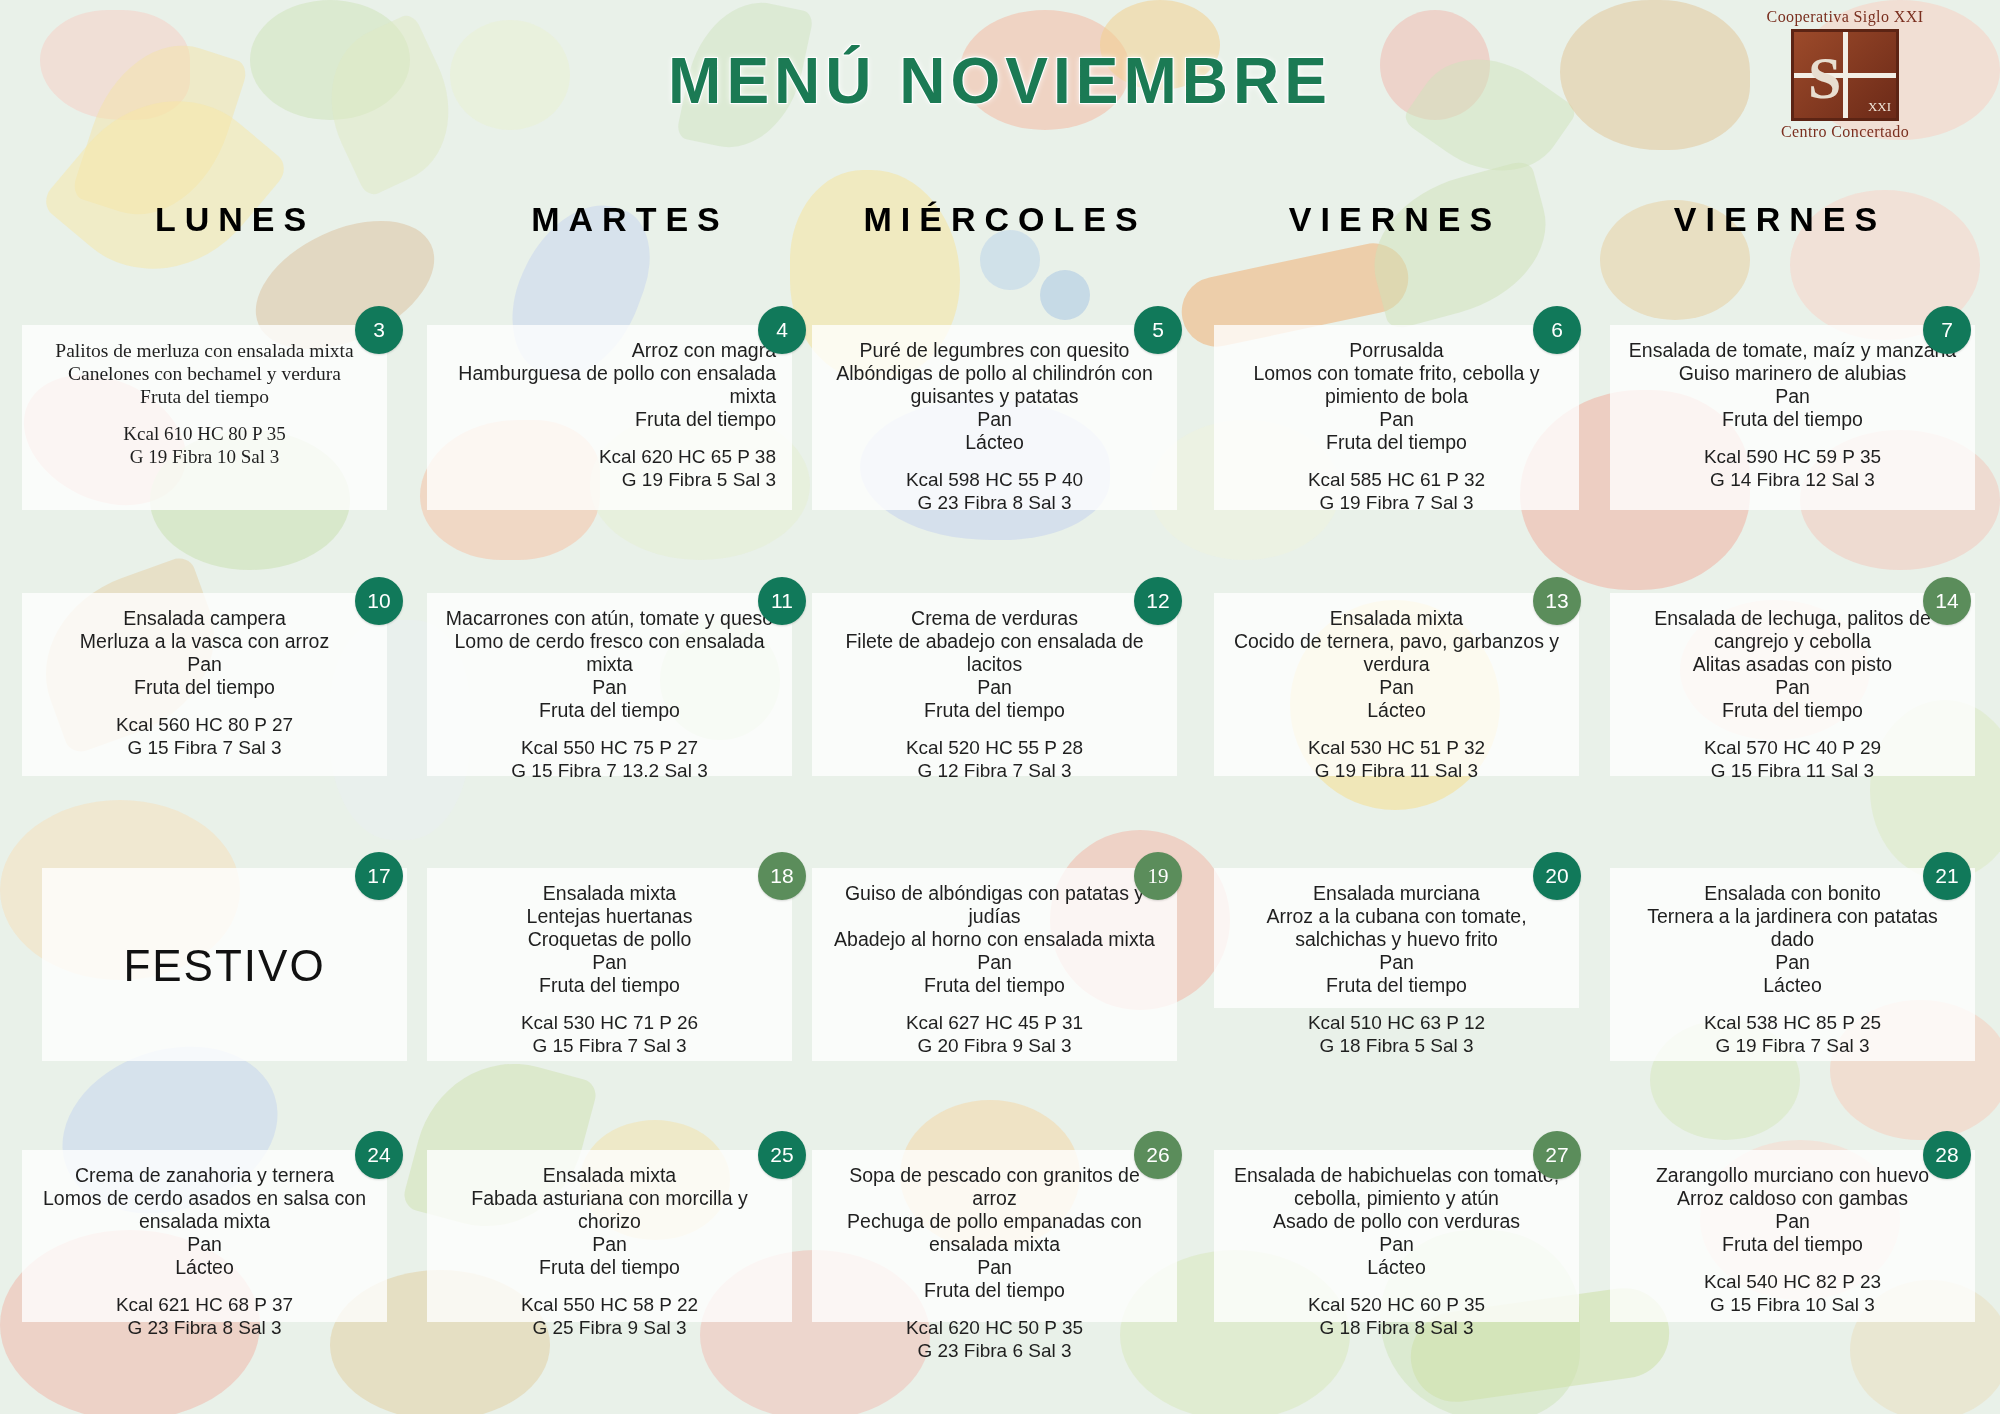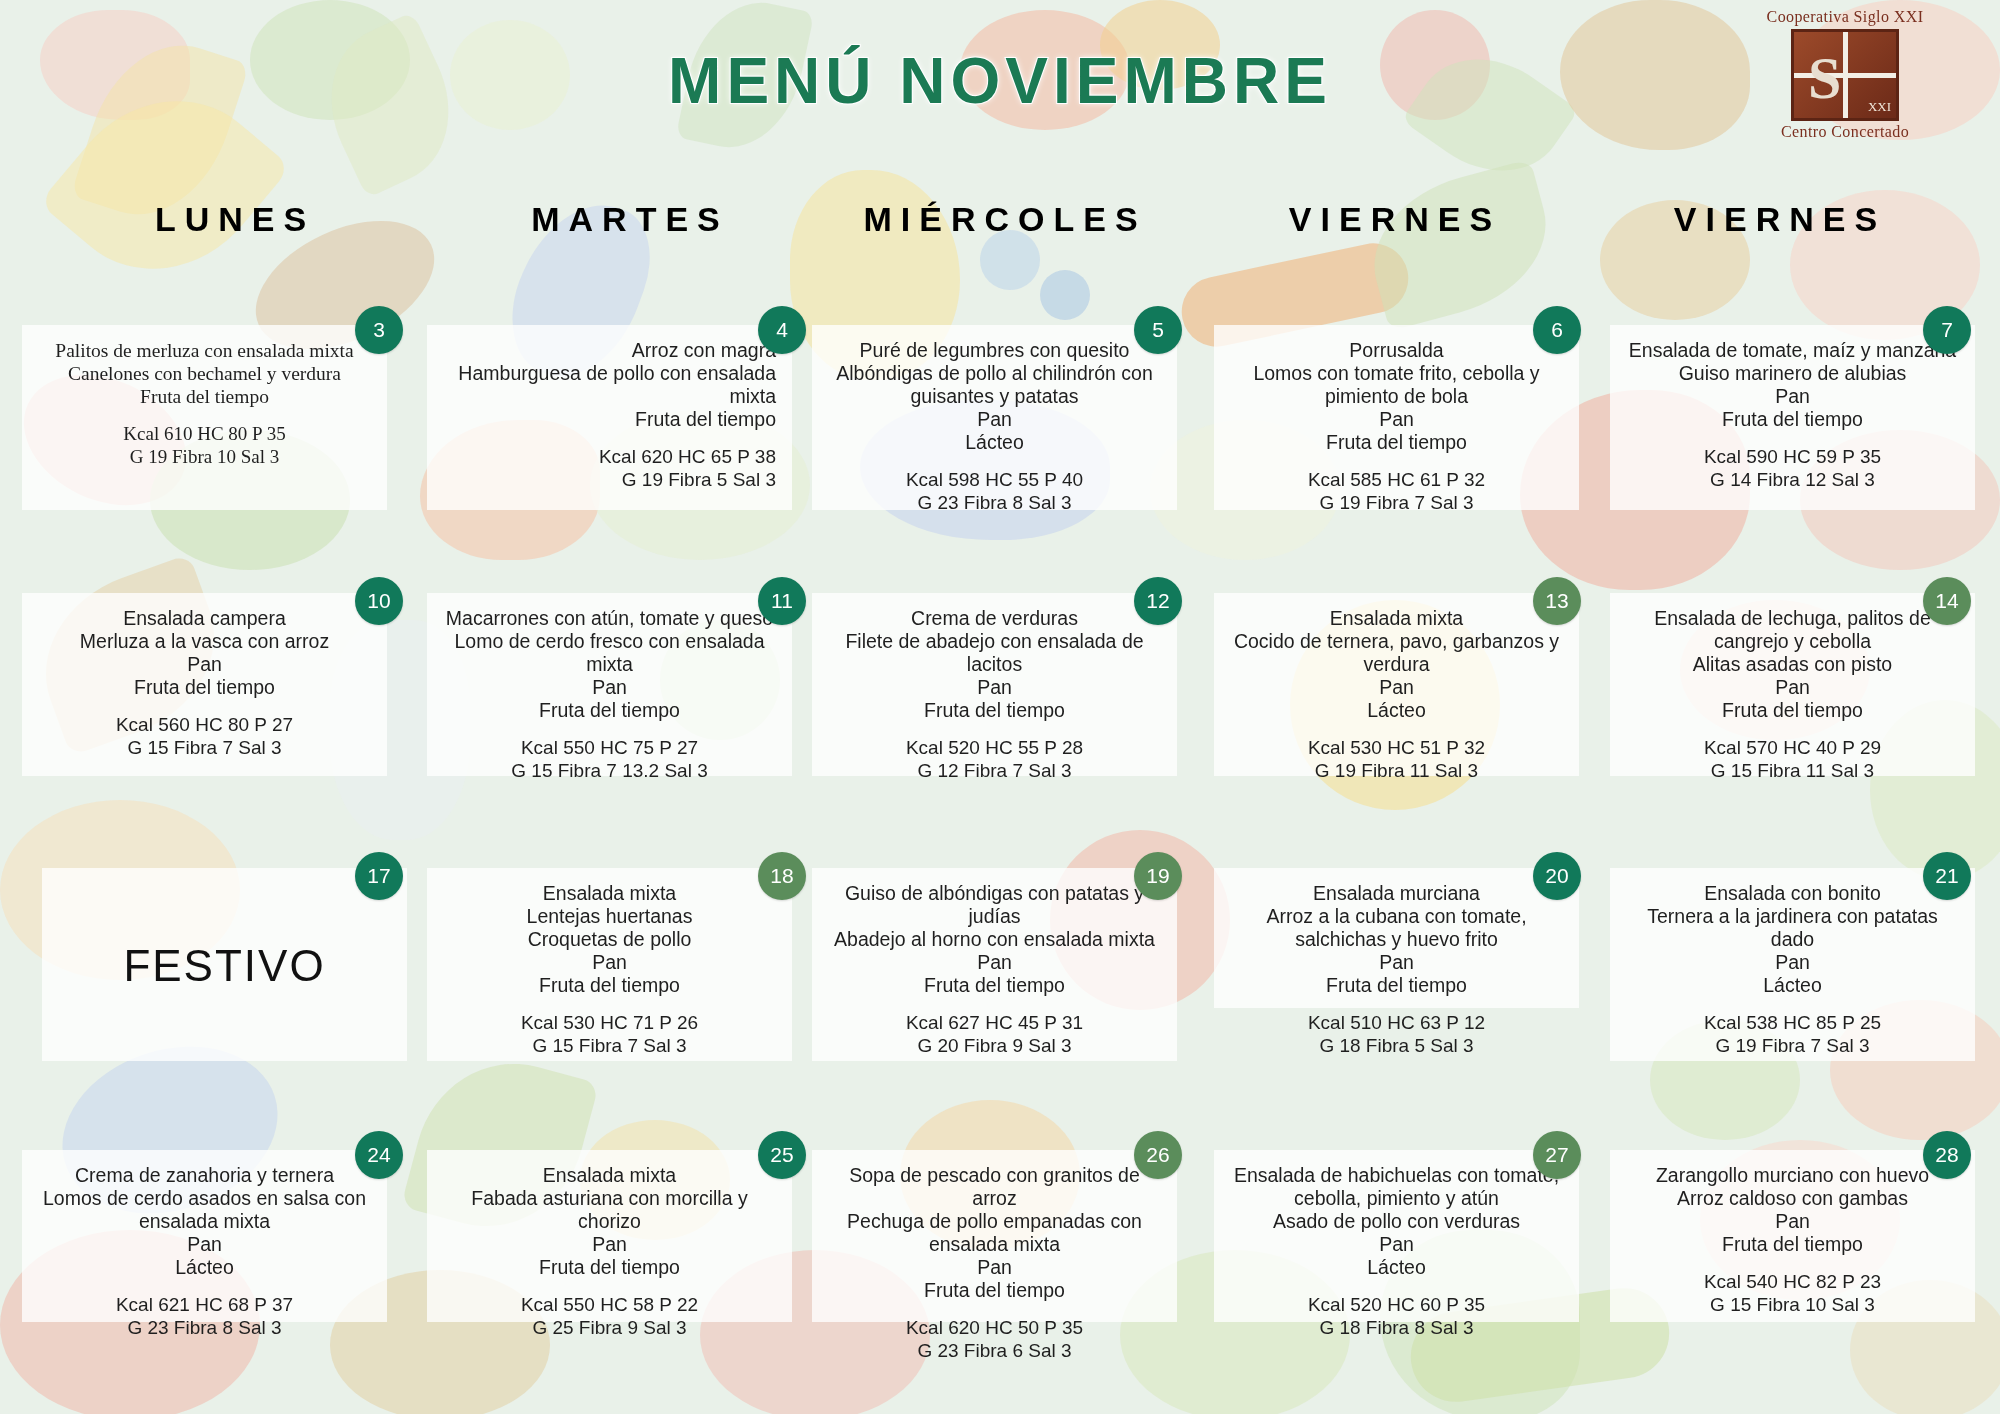--- a/index.html
+++ b/index.html
@@ -395,21 +395,21 @@
   <div class="daynum faded" style="left:758px;top:852px;">18</div>
 
   <div class="cell" style="left:812px;top:868px;width:365px;height:193px;">
     <div class="meals">Guiso de albóndigas con patatas y judías
 Abadejo al horno con ensalada mixta
 Pan
 Fruta del tiempo</div>
     <div class="nutri">Kcal 627 HC 45 P 31
 G 20 Fibra 9 Sal 3</div>
   </div>
-  <div class="daynum faded" style="left:1134px;top:852px;">19</div>
+  <div class="daynum faded" style="left:1134px;top:852px;font-family:Liberation Serif, serif;">19</div>
 
   <div class="cell" style="left:1214px;top:868px;width:365px;height:140px;">
     <div class="meals">Ensalada murciana
 Arroz a la cubana con tomate, salchichas y huevo frito
 Pan
 Fruta del tiempo</div>
     <div class="nutri">Kcal 510 HC 63 P 12
 G 18 Fibra 5  Sal 3</div>
   </div>
   <div class="daynum" style="left:1533px;top:852px;">20</div>

